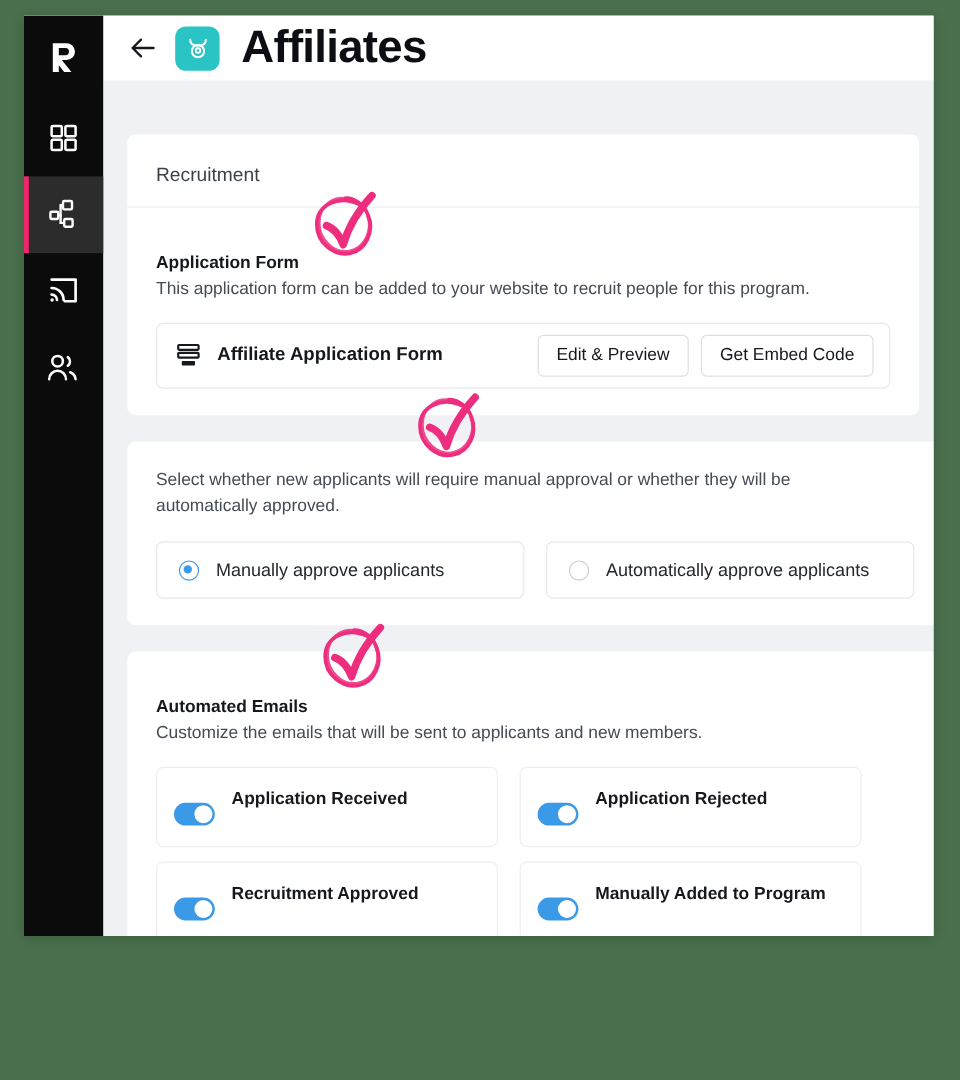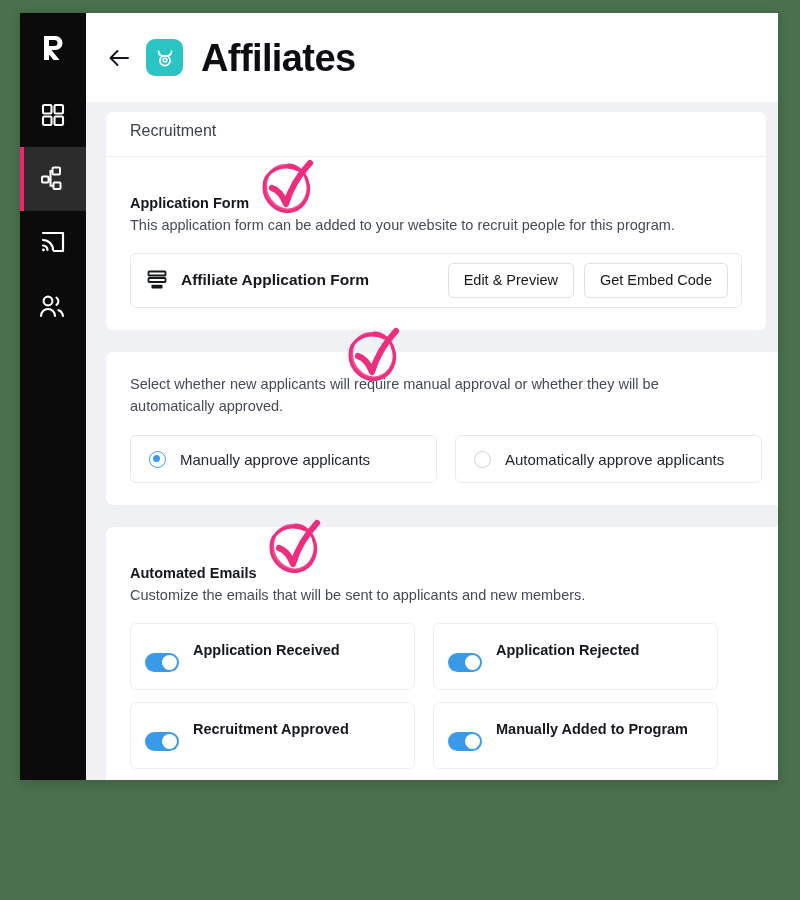--- a/index.html
+++ b/index.html
@@ -71,21 +71,21 @@
   .main {
     position: absolute;
     left: 66px;
     top: 0;
     right: 0;
     bottom: 0;
     background: #f0f1f4;
     overflow: hidden;
   }
   .topbar {
-    height: 89px;
+    height: 54px;
     background: #ffffff;
     display: flex;
     align-items: center;
     padding-left: 18px;
     box-sizing: border-box;
   }
   .back-arrow {
     width: 30px;
     height: 30px;
     display: flex;
@@ -130,21 +130,21 @@
     background: #ffffff;
     border-radius: 7px;
     margin-top: 22px;
     box-sizing: border-box;
     position: relative;
   }
   .card.wide { width: 660px; }
   .card.overflow-right { width: 680px; }
 
   .card-header {
-    padding: 10px 24px 16px 24px;
+    padding: 26px 24px 16px 24px;
     border-bottom: 1px solid #eceef1;
     font-size: 16px;
     color: #3b414b;
   }
   .card-body {
     padding: 22px 24px 22px 24px;
   }
 
   .section-title {
     font-size: 14.5px;

